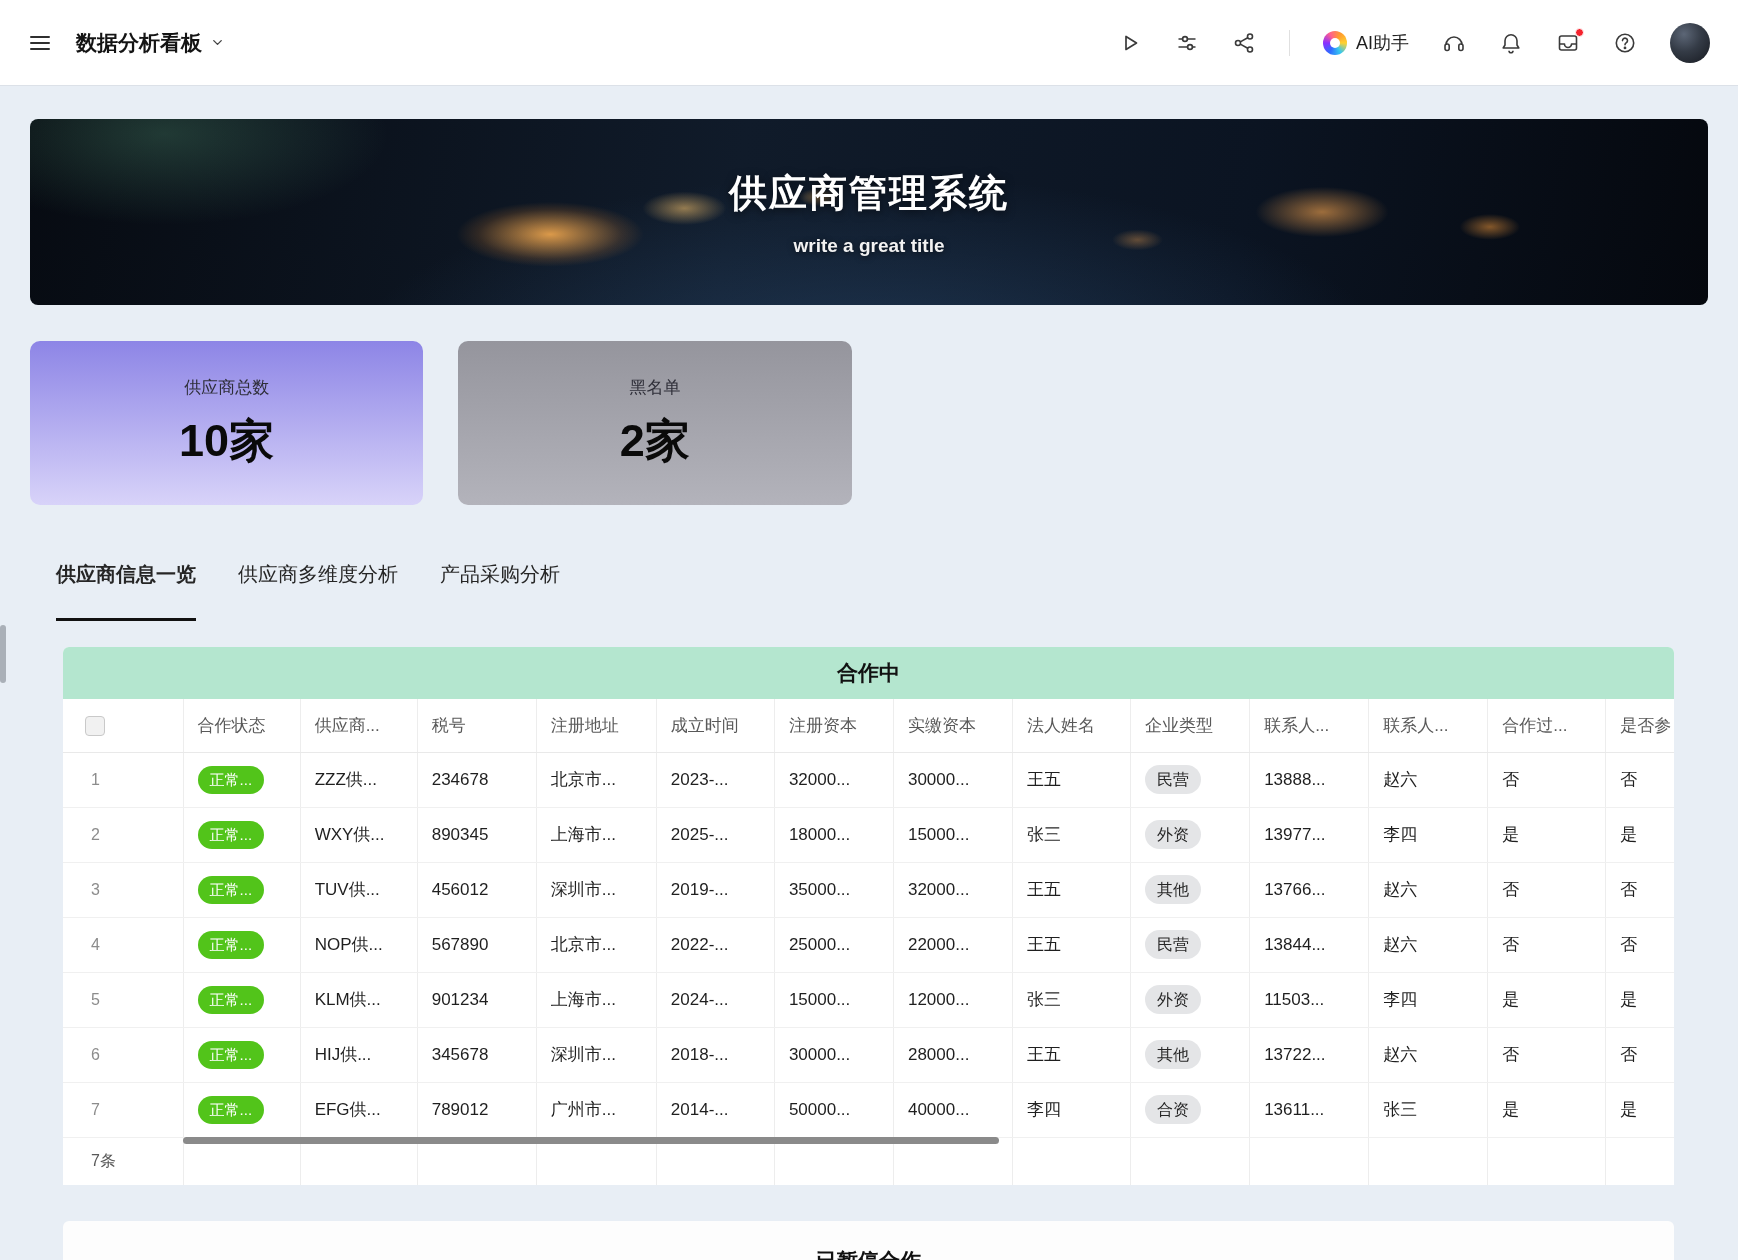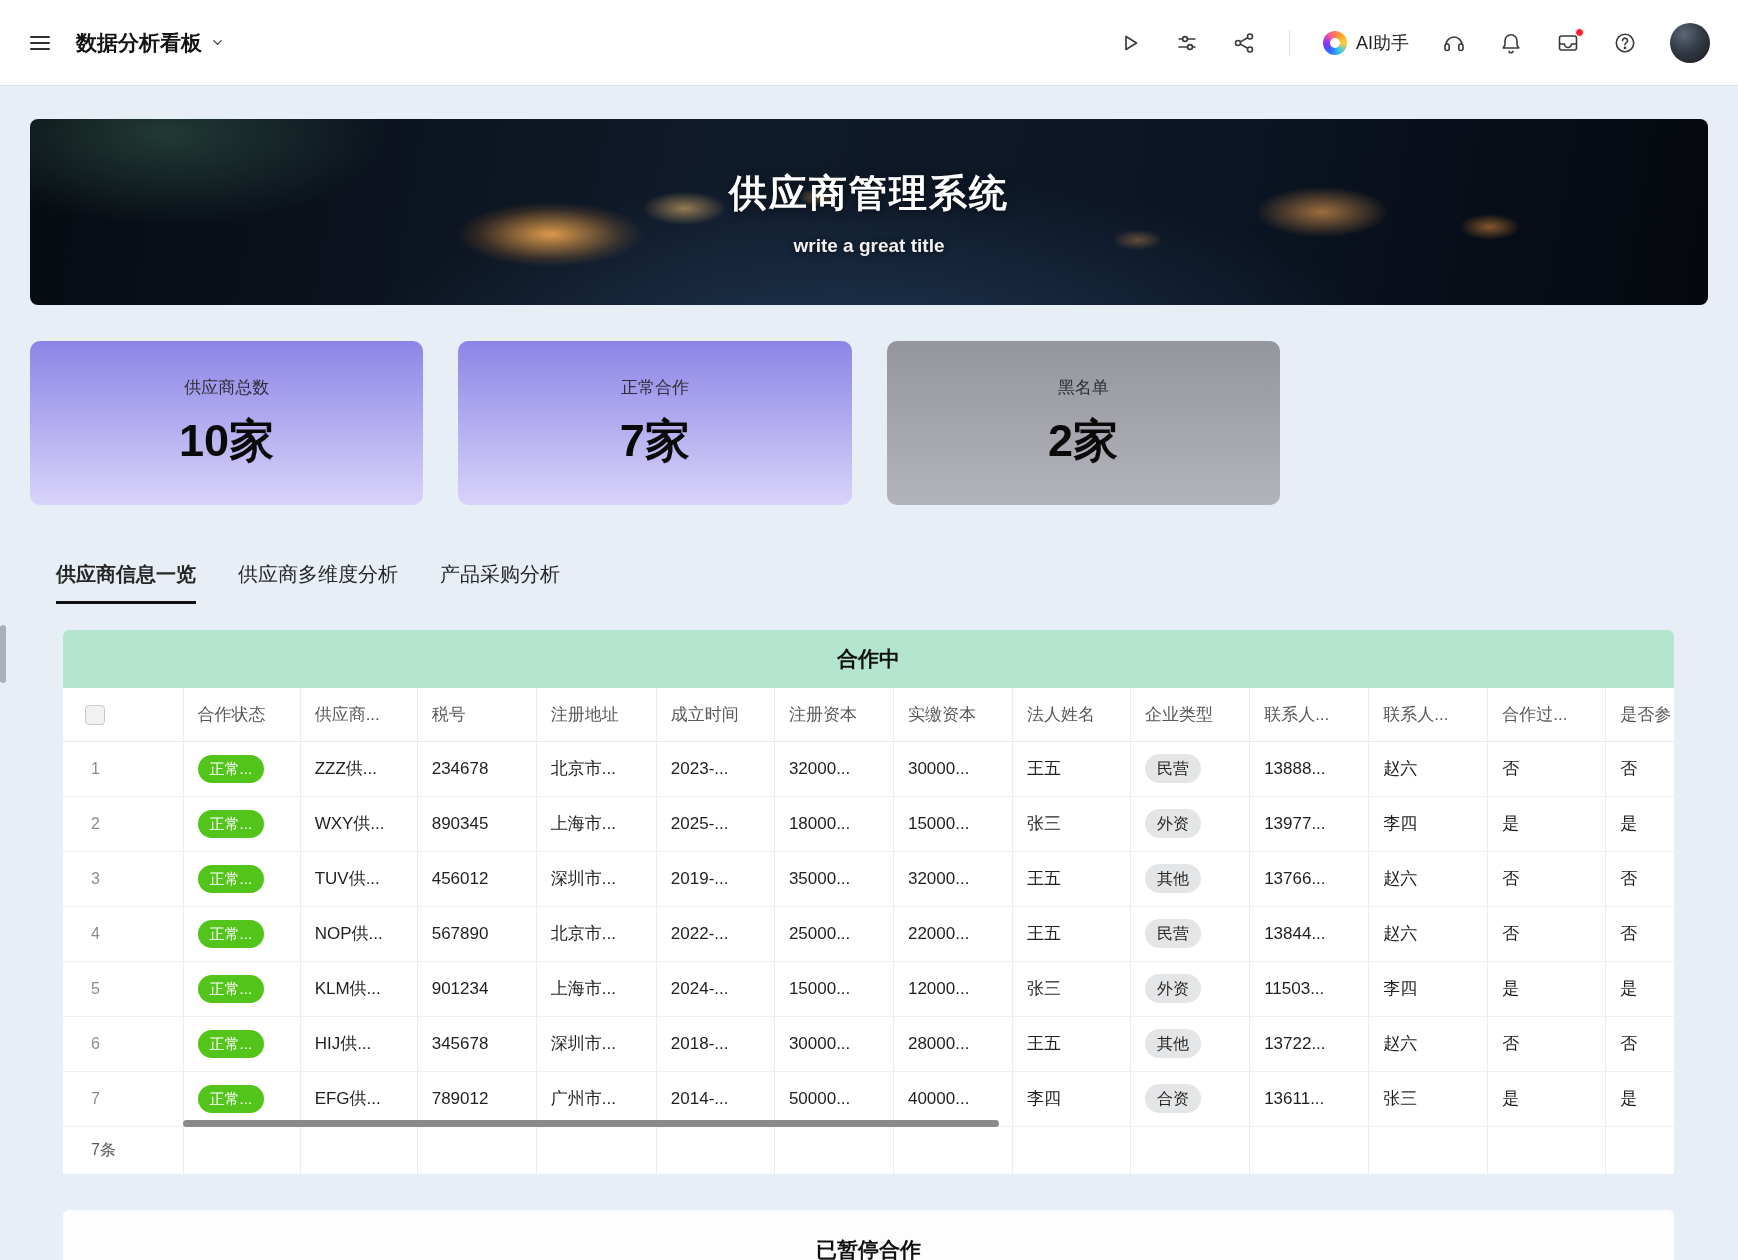--- a/index.html
+++ b/index.html
@@ -63,30 +63,30 @@
     height:164px; border-radius:10px; display:flex; flex-direction:column;
     align-items:center; justify-content:center; gap:12px; cursor:pointer;
   }
   .stat-card.purple { background:linear-gradient(180deg,#8d85e6 0%,#d8d3f9 100%); }
   .stat-card.gray { background:linear-gradient(180deg,#95959d 0%,#b3b3bb 100%); }
   .stat-label { font-size:17px; color:#2e2e38; }
   .stat-value { font-size:45px; font-weight:bold; color:#0a0a0a; }
 
   
   .tabs { margin:56px 0 0 56px; display:flex; gap:42px; }
-  .tab { font-size:20px; color:#262626; padding-bottom:13px; cursor:pointer; border-bottom:3px solid transparent; }
+  .tab { font-size:20px; color:#262626; padding-bottom:30px; cursor:pointer; border-bottom:3px solid transparent; }
   .tab.active { font-weight:bold; border-bottom-color:#111; }
 
   
   .table-card {
     margin:26px 64px 0 63px; background:#fff; border-radius:6px 6px 0 0;
     position:relative; overflow:hidden;
   }
   .band {
-    height:58px; background:#b4e6cf; display:flex; align-items:center; justify-content:center;
+    height:52px; background:#b4e6cf; display:flex; align-items:center; justify-content:center;
     font-size:21px; font-weight:bold; color:#111;
   }
   .table-wrap { overflow:hidden; width:100%; background:#fff; }
   table { border-collapse:collapse; table-layout:fixed; width:1653px; font-size:17px; }
   th {
     height:53px; font-weight:normal; color:#595959; text-align:left; padding:0 14px;
     border-bottom:1px solid #e9e9e9; border-right:1px solid #ededed; white-space:nowrap; overflow:hidden;
     cursor:pointer;
   }
   td {
@@ -199,24 +199,20 @@
 
 <section class="hero">
   <div class="hero-title">供应商管理系统</div>
   <div class="hero-subtitle">write a great title</div>
 </section>
 
 <section class="stats">
   <div class="stat-card purple">
     <div class="stat-label">供应商总数</div>
     <div class="stat-value">10家</div>
-  </div>
-  <div class="stat-card purple">
-    <div class="stat-label">正常合作</div>
-    <div class="stat-value">7家</div>
   </div>
   <div class="stat-card gray">
     <div class="stat-label">黑名单</div>
     <div class="stat-value">2家</div>
   </div>
 </section>
 
 <nav class="tabs">
   <span class="tab active">供应商信息一览</span>
   <span class="tab">供应商多维度分析</span>

